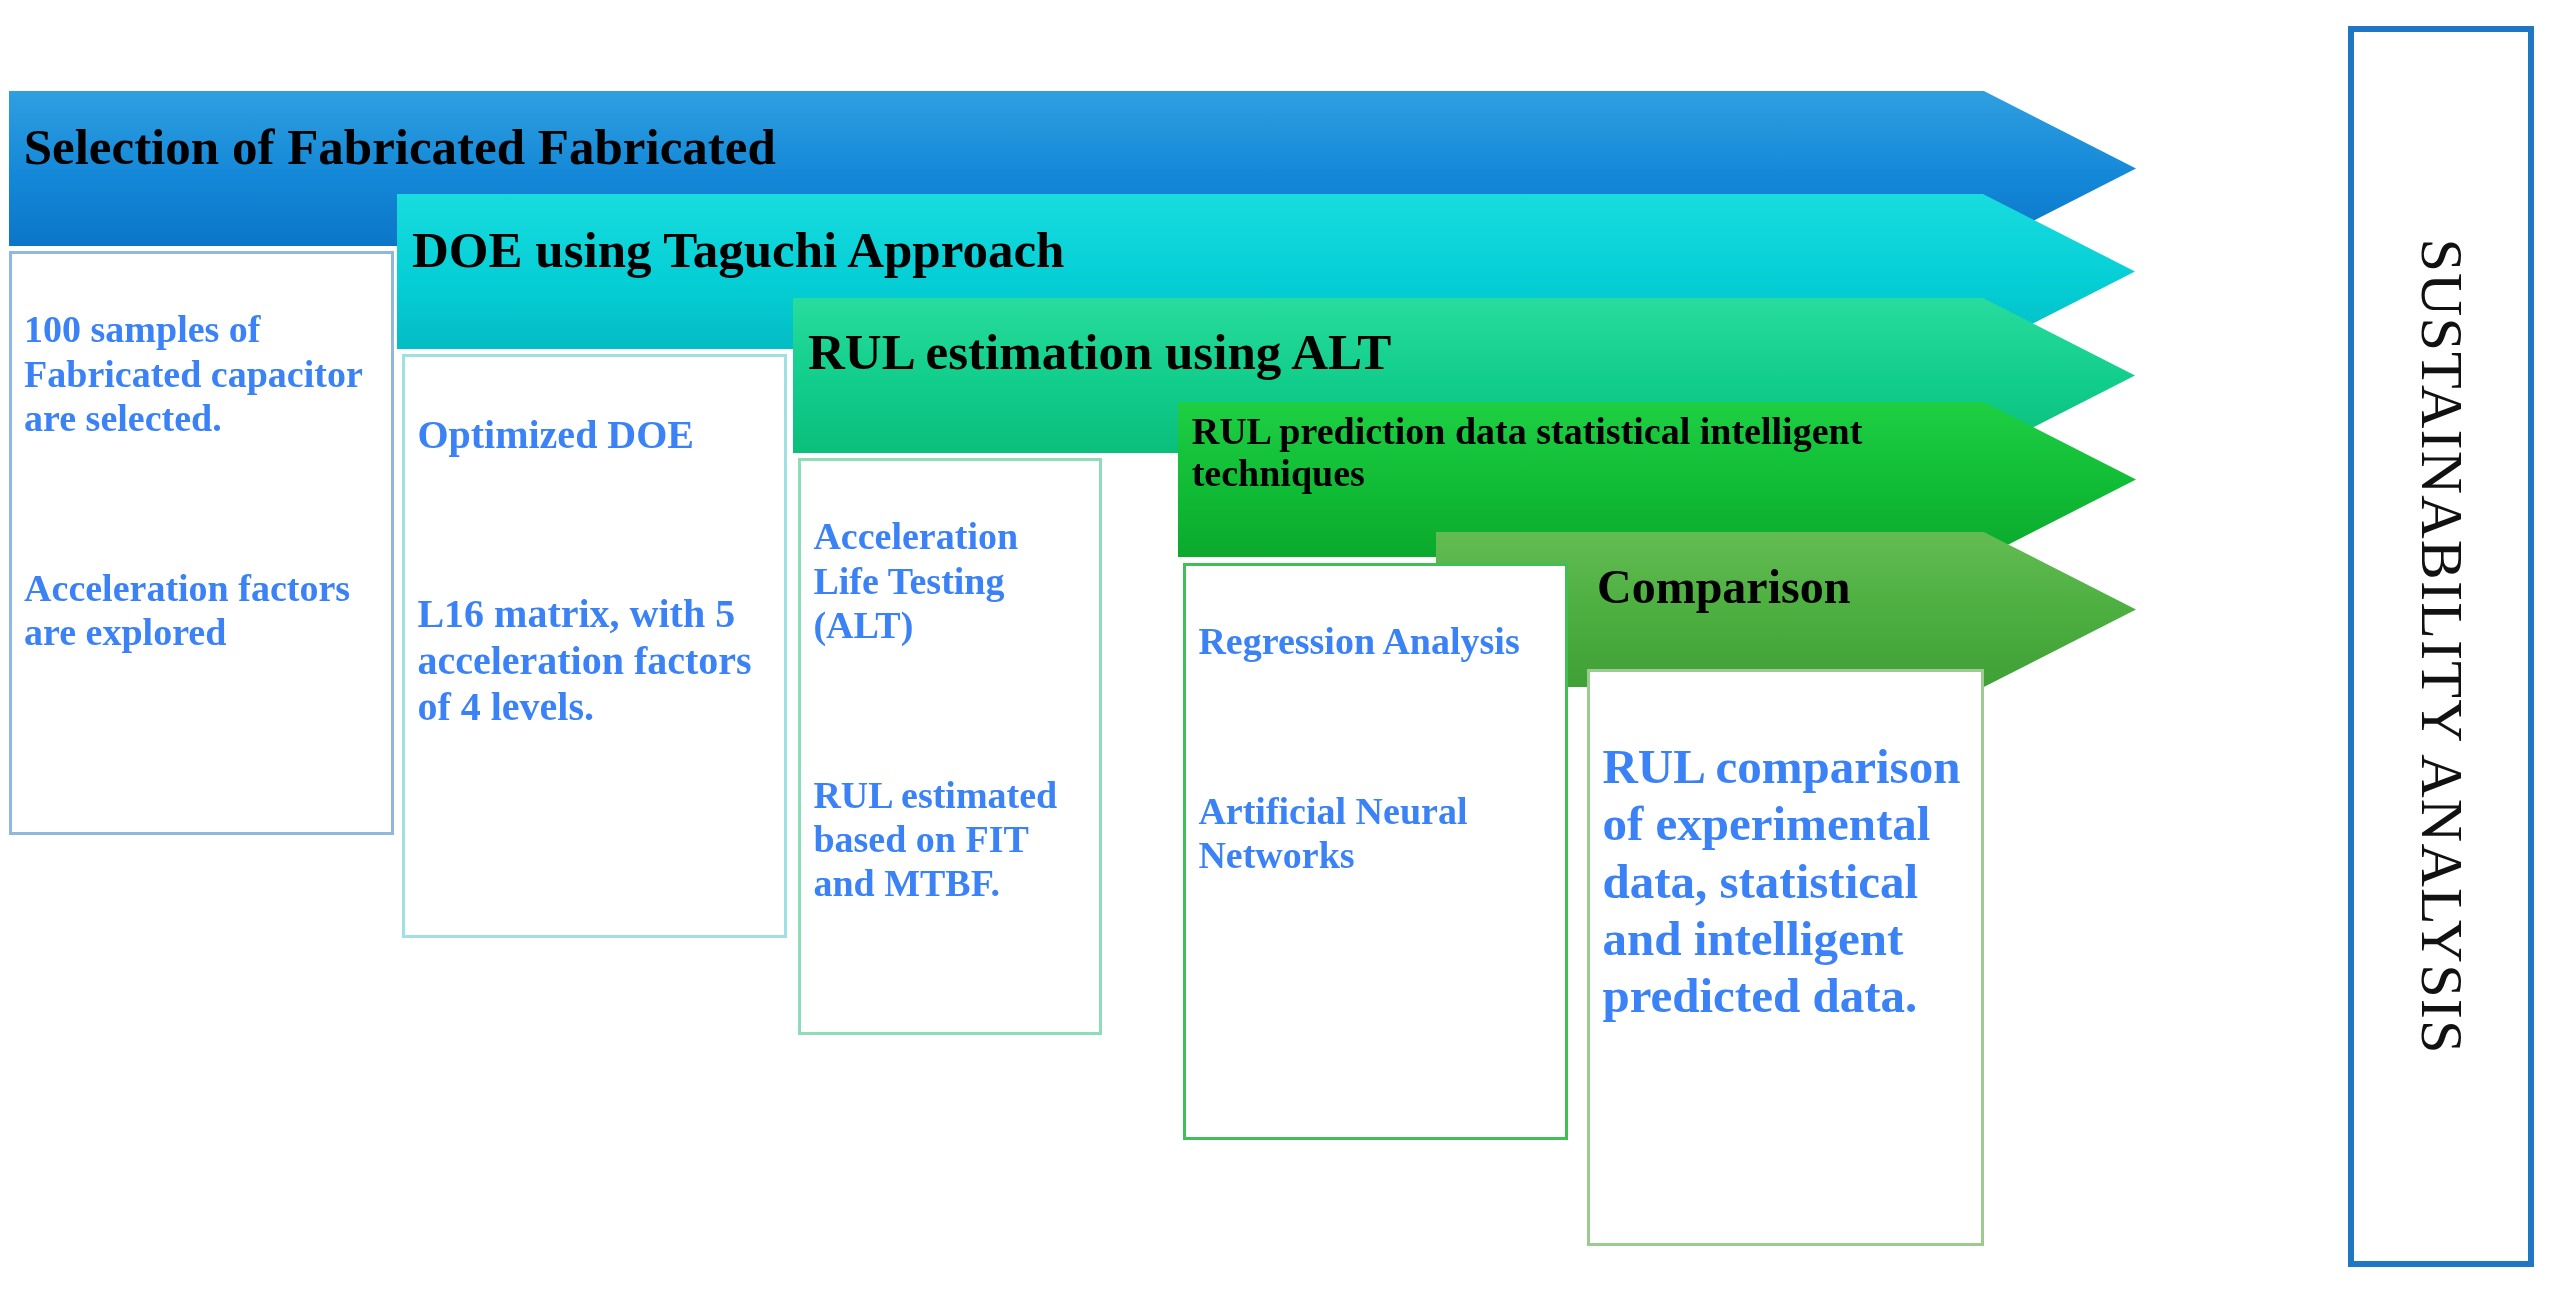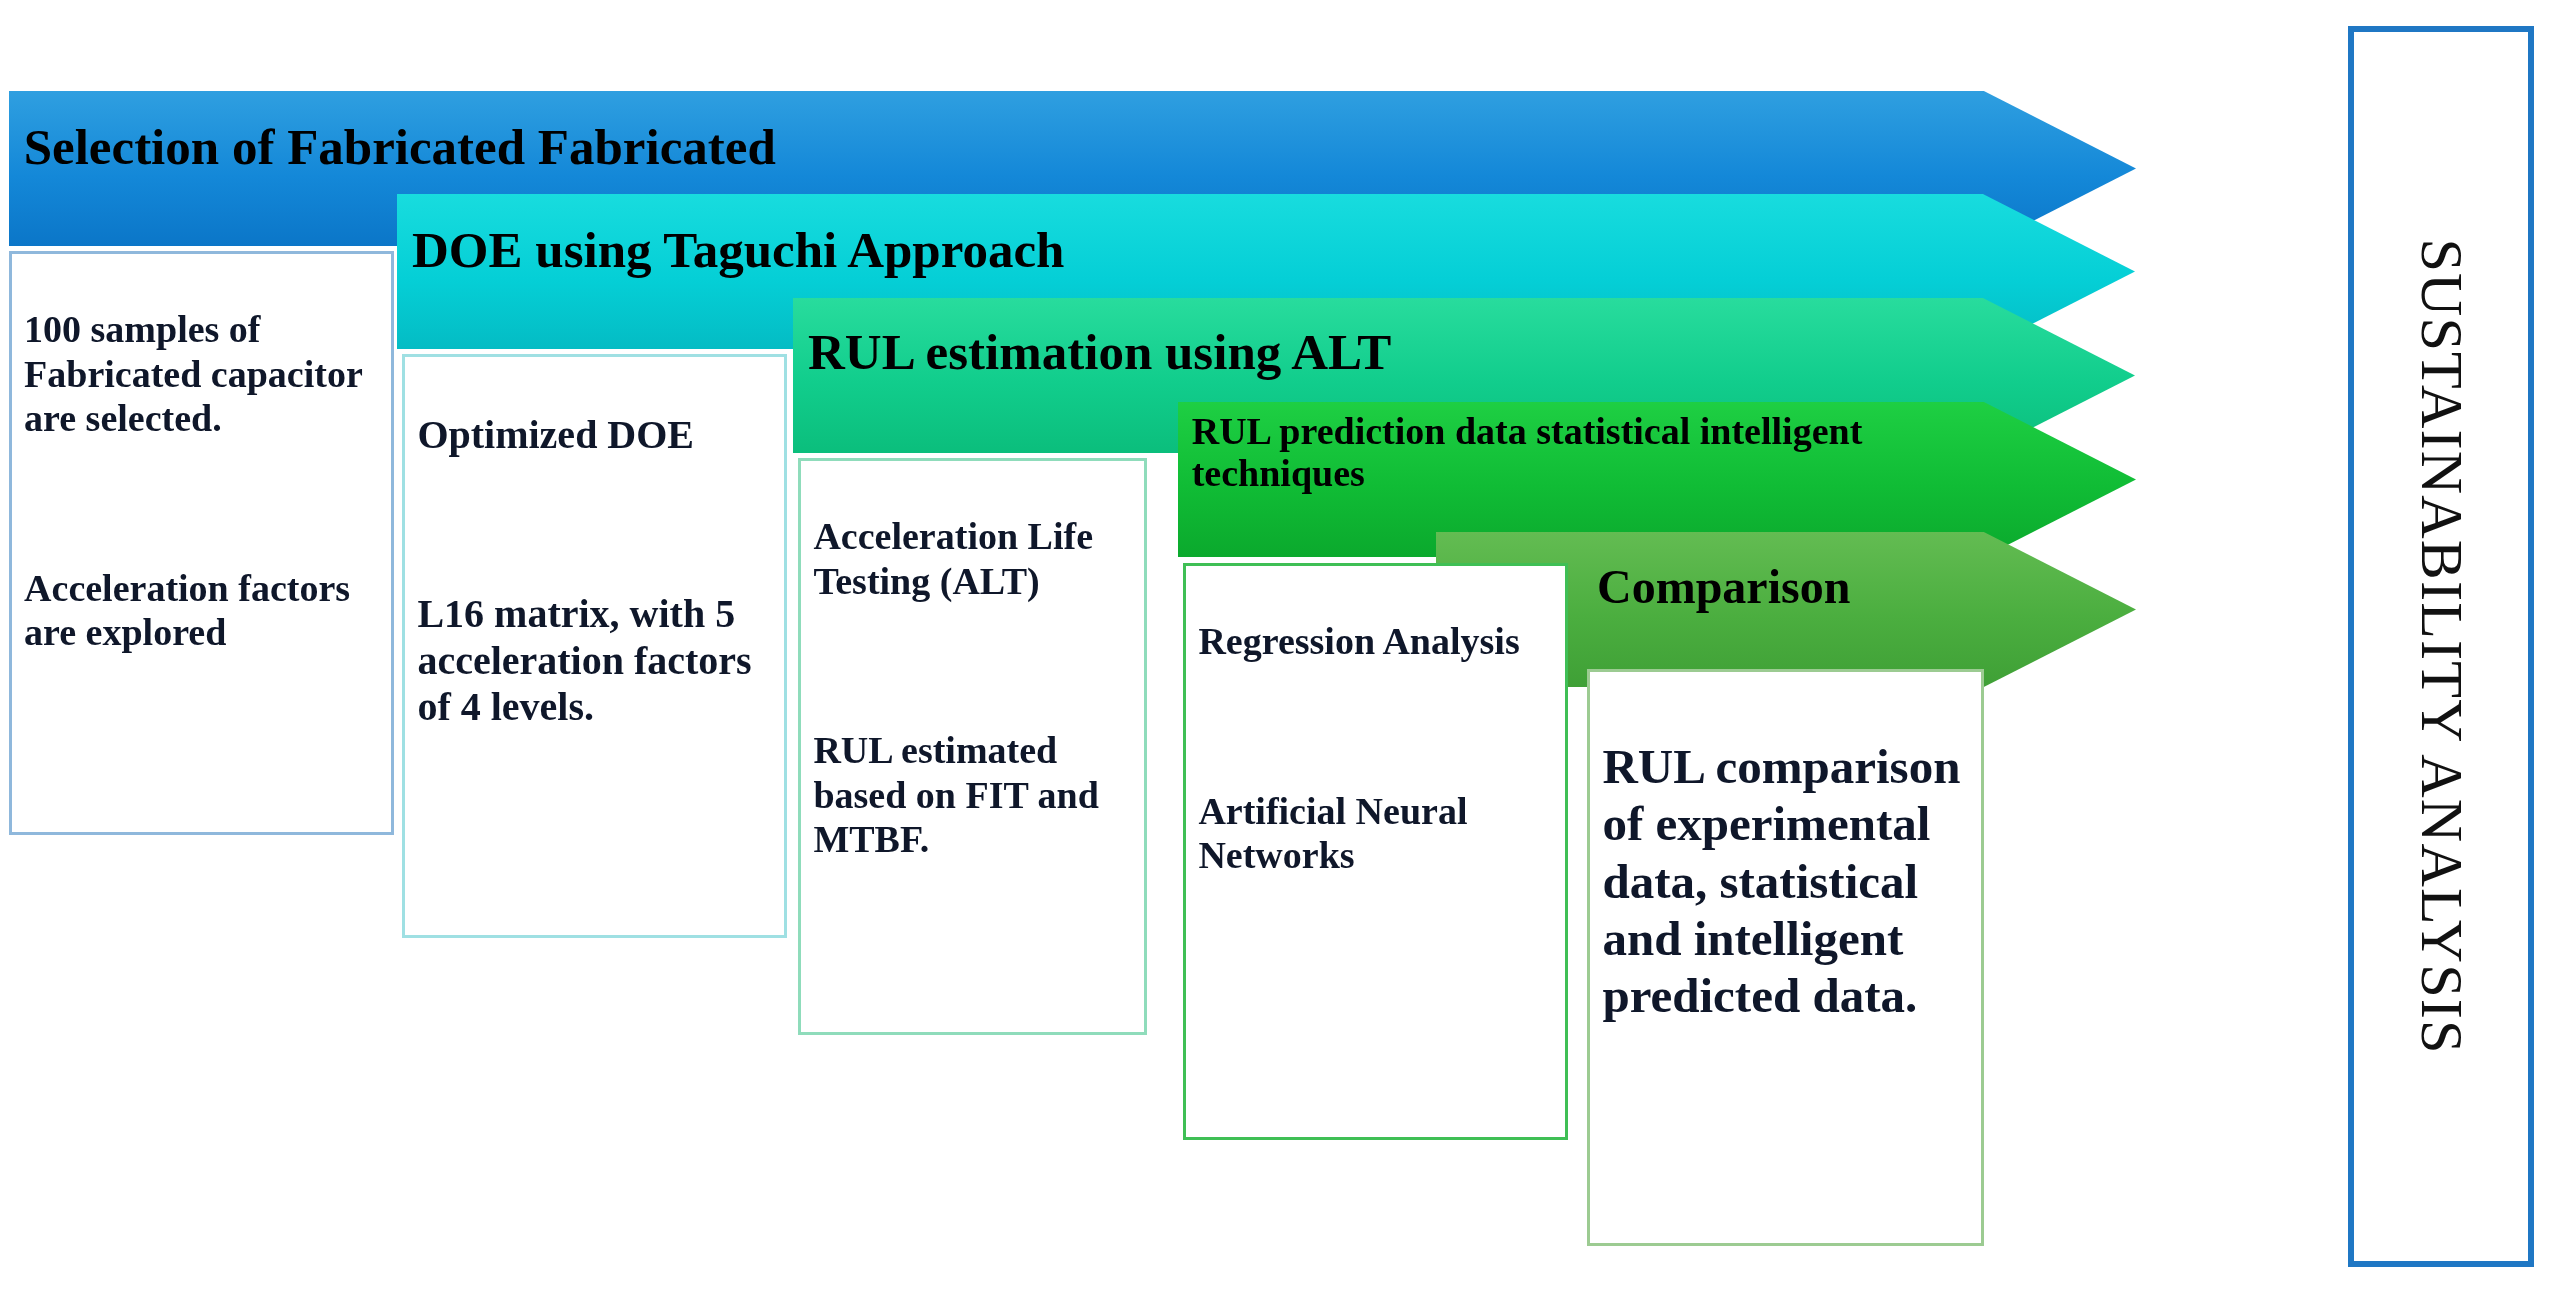--- a/index.html
+++ b/index.html
@@ -31,21 +31,21 @@
     position:absolute;
     background:#ffffff;
     box-sizing:border-box;
     z-index:4;
     overflow:hidden;
   }
   .infobox .ib-inner{
     position:absolute;
     left:12.4px;right:7.5px;top:8.7px;
     font-weight:bold;
-    color:#0f172a;
+    color:#3b82f6;
     line-height:1.17;
     white-space:pre-line;
     font-family:"Liberation Serif", serif;
   }
   .infobox .ib-inner .para{margin:0 0 0 0;}
   .infobox .ib-inner .gap{height:0.95em;}
 
   
   #sustain{
     position:absolute;
@@ -147,21 +147,21 @@
   </div>
 
   <div class="infobox" id="box-2" style="left:402px;top:354px;width:385px;height:584px;border:3.1px solid #9FE0E3;">
     <div class="ib-inner" style="font-size:40px;">
       <div class="para">Optimized DOE</div>
       <div class="gap"></div>
       <div class="para">L16 matrix, with 5 acceleration factors of 4 levels.</div>
     </div>
   </div>
 
-  <div class="infobox" id="box-3" style="left:798px;top:458px;width:349px;height:577px;border:3.1px solid #8FDCBB;text-decoration:underline;">
+  <div class="infobox" id="box-3" style="left:798px;top:458px;width:304px;height:577px;border:3.1px solid #8FDCBB;text-decoration:underline;">
     <div class="ib-inner" style="font-size:38px;">
       <div class="para">Acceleration Life Testing (ALT)</div>
       <div class="gap"></div>
       <div class="para">RUL estimated based on FIT and MTBF.</div>
     </div>
   </div>
 
   <div class="infobox" id="box-4" style="left:1183px;top:563px;width:385px;height:577px;border:3.1px solid #3FBF55;">
     <div class="ib-inner" style="font-size:38px;">
       <div class="para">Regression Analysis</div>

